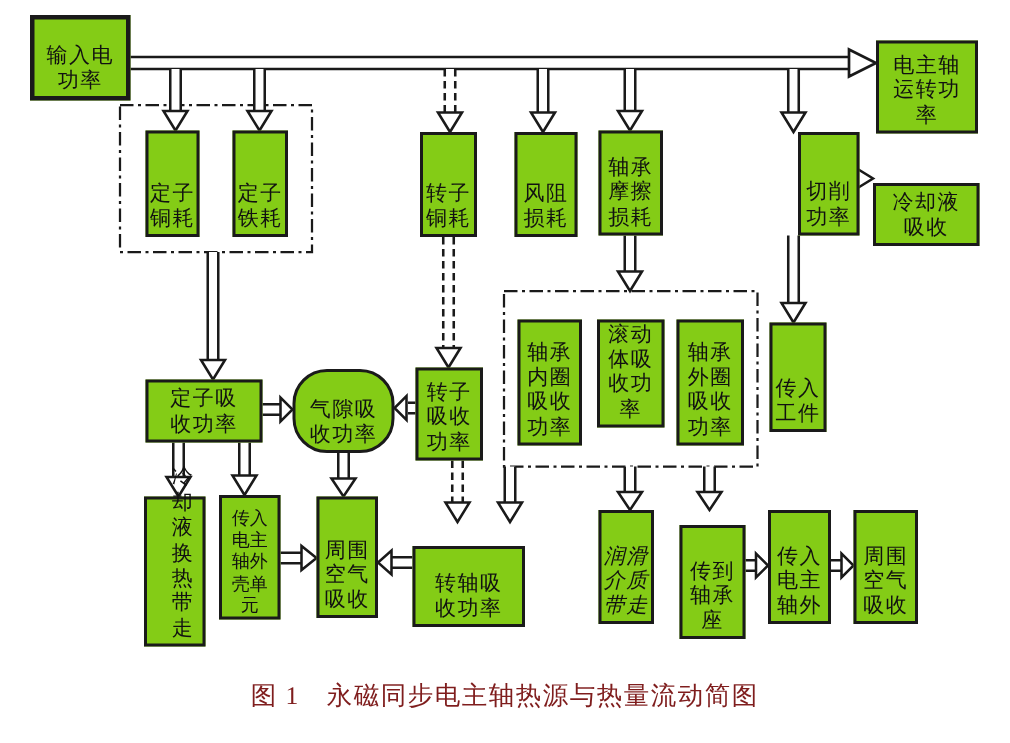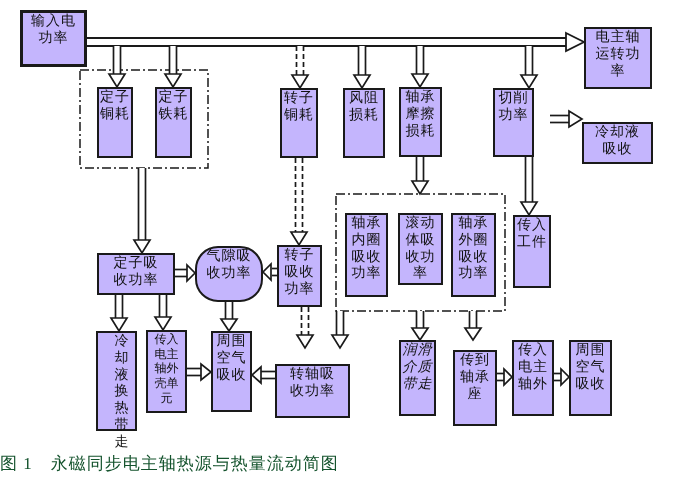--- a/index.html
+++ b/index.html
@@ -2,29 +2,29 @@
 <html><head>
 <meta charset="utf-8">
 <style>
   html,body{margin:0;padding:0;background:#ffffff;}
   .stage{
     position:relative;width:673px;height:495px;background:#ffffff;overflow:hidden;
     font-family:"Liberation Serif","DejaVu Serif",serif;color:#111111;
   }
   #arrow-layer{position:absolute;left:0;top:0;width:673px;height:495px;z-index:1;}
   .box{
-    position:absolute;box-sizing:border-box;background:#c4b5fd;border:2px solid #1a1a1a;
-    display:flex;align-items:flex-start;justify-content:center;text-align:center;z-index:2;
+    position:absolute;box-sizing:border-box;background:#84cc16;border:2px solid #1a1a1a;
+    display:flex;align-items:flex-end;justify-content:center;text-align:center;z-index:2;
   }
   .box.thick{border-width:3px;}
   .box span{white-space:pre-line;font-size:14px;line-height:1.2;letter-spacing:1px;}
   .box.small span{font-size:12px;line-height:1.22;letter-spacing:0;}
   .caption{
-    position:absolute;left:0;top:452px;width:100%;text-align:left;z-index:2;
-    font-size:17px;letter-spacing:1px;color:#14532d;
+    position:absolute;left:0;top:452px;width:100%;text-align:center;z-index:2;
+    font-size:17px;letter-spacing:1px;color:#7f1d1d;
   }
 </style>
 </head>
 <body>
 
 <div class="stage">
   <svg id="arrow-layer" viewBox="0 0 673 495" xmlns="http://www.w3.org/2000/svg">
       <rect x="80" y="70" width="128" height="98" fill="none" stroke="#1a1a1a" stroke-width="1.5" stroke-dasharray="9 3 2 3"></rect>
       <rect x="336" y="194" width="169" height="117" fill="none" stroke="#1a1a1a" stroke-width="1.5" stroke-dasharray="9 3 2 3"></rect>
       <g>
@@ -201,21 +201,21 @@
       </div>
       <div class="box" style="left: 343px; top: 88px; width: 42px; height: 70px;">
         <span>风阻
 损耗</span>
       </div>
       <div class="box" style="left: 399px; top: 87px; width: 43px; height: 70px;">
         <span>轴承
 摩擦
 损耗</span>
       </div>
-      <div class="box" style="left: 493px; top: 88px; width: 41px; height: 69px;">
+      <div class="box" style="left: 532px; top: 88px; width: 41px; height: 69px;">
         <span>切削
 功率</span>
       </div>
       <div class="box" style="left: 582px; top: 98px; width: 71px; height: 42px; margin-top: 24px;">
         <span>冷却液
 吸收</span>
       </div>
       <div class="box" style="left: 513px; top: 215px; width: 38px; height: 73px;">
         <span>传入
 工件</span>

